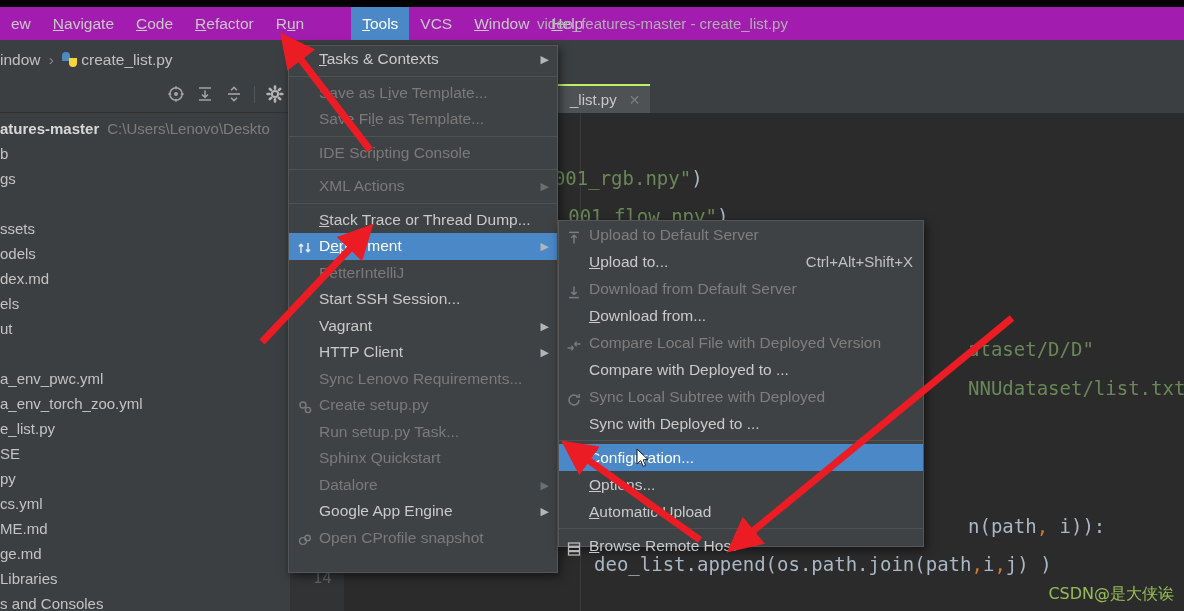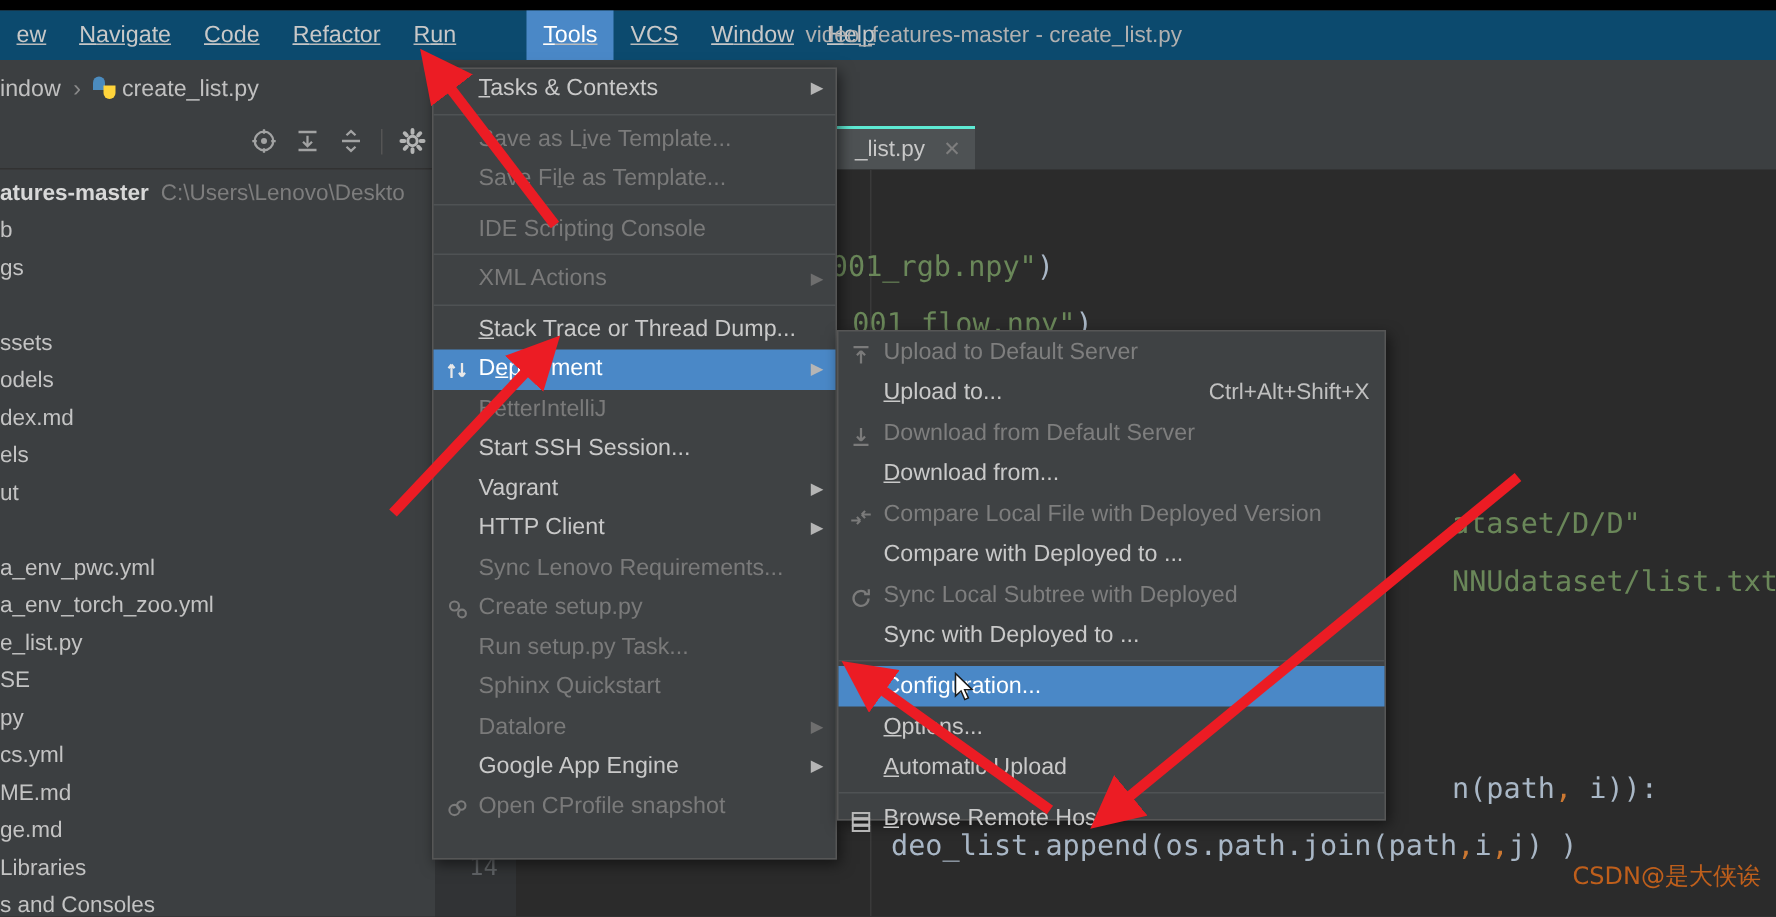--- a/index.html
+++ b/index.html
@@ -9,22 +9,22 @@
     font-family:"Liberation Sans",sans-serif;
     font-size:14px;color:#bbbbbb;
     position:relative;
   }
   .root{position:absolute;inset:0;}
 
   
   .topstrip{position:absolute;left:0;top:0;width:1184px;height:7px;background:#000;}
 
   
-  .menubar{position:absolute;left:0;top:7px;width:1184px;height:33px;background:#0c4a6e;
-           display:flex;align-items:center;text-decoration:underline;}
+  .menubar{position:absolute;left:0;top:7px;width:1184px;height:33px;background:#a21caf;
+           display:flex;align-items:center;}
   .menubar .mi{height:33px;line-height:33px;padding:0 11px;color:#c8c8c8;font-size:15.5px;white-space:nowrap;}
   .menubar .mi.sel{background:#4a88c7;color:#ffffff;margin-left:36px;}
   .menubar .mi u{text-decoration:underline;}
   .wintitle{position:absolute;left:537px;top:7px;height:33px;line-height:33px;
             color:#b0b0b0;font-size:15px;white-space:nowrap;}
 
   
   .crumbrow{position:absolute;left:0;top:40px;width:1184px;height:40px;background:#3c3f41;
             border-bottom:1px solid #323232;}
   .crumb{position:absolute;left:0;top:40px;height:40px;line-height:40px;font-size:15.5px;color:#c0c0c0;white-space:nowrap;}
@@ -45,21 +45,21 @@
   .tree{position:absolute;left:0;top:32px;width:290px;height:499px;padding-top:4px;box-sizing:border-box;}
   .trow{height:25px;line-height:25px;font-size:15px;color:#c3c3c3;white-space:nowrap;overflow:hidden;padding-left:0;}
   .trow.root-row{font-weight:bold;color:#d8d8d8;}
   .trow .path{font-weight:normal;color:#7d7d7d;padding-left:8px;}
   .spacer{height:25px;}
 
   
   .tabstrip{position:absolute;left:290px;top:80px;width:894px;height:33px;background:#3c3f41;}
   .etab{position:absolute;left:268px;top:4px;height:29px;line-height:27px;background:#4e5254;
         padding:0 9px 0 12px;font-size:15px;color:#c8c8c8;white-space:nowrap;
-        border-top:2px solid #5eead4;box-sizing:border-box;}
+        border-top:2px solid #bef264;box-sizing:border-box;}
   .etab .x{color:#7e7e7e;margin-left:8px;font-size:14px;}
 
   
   .editor{position:absolute;left:290px;top:113px;width:894px;height:498px;background:#2b2b2b;}
   .gutter{position:absolute;left:0;top:0;width:54px;height:498px;background:#313335;}
   .gutline{position:absolute;right:12px;color:#606366;font-size:16px;font-family:"DejaVu Sans Mono",monospace;}
   .codearea{position:absolute;left:54px;top:0;right:0;height:498px;
             font-family:"DejaVu Sans Mono",monospace;font-size:19px;white-space:pre;}
   .cl{position:absolute;left:4px;white-space:pre;}
   .k-kw{color:#cc7832;}
@@ -91,21 +91,21 @@
   .srow .sc{position:absolute;right:10px;top:0;height:27px;line-height:27px;color:#c0c0c0;font-size:15px;}
   .srow .micon{position:absolute;left:7px;top:6px;width:16px;height:16px;}
 
   
   .arrows{position:absolute;inset:0;pointer-events:none;}
 
   
   .cursor{position:absolute;left:636px;top:448px;width:14px;height:20px;}
 
   
-  .wm{position:absolute;right:10px;bottom:16px;font-size:16px;color:#f97316;opacity:.72;
+  .wm{position:absolute;right:10px;bottom:6px;font-size:16px;color:#bef264;opacity:.72;
       font-family:"DejaVu Sans",sans-serif;white-space:nowrap;text-align:right;}
 </style>
 </head>
 <body>
 
 <div class="root">
 
   <div class="topstrip"></div>
 
   <div class="menubar" id="menubar">

